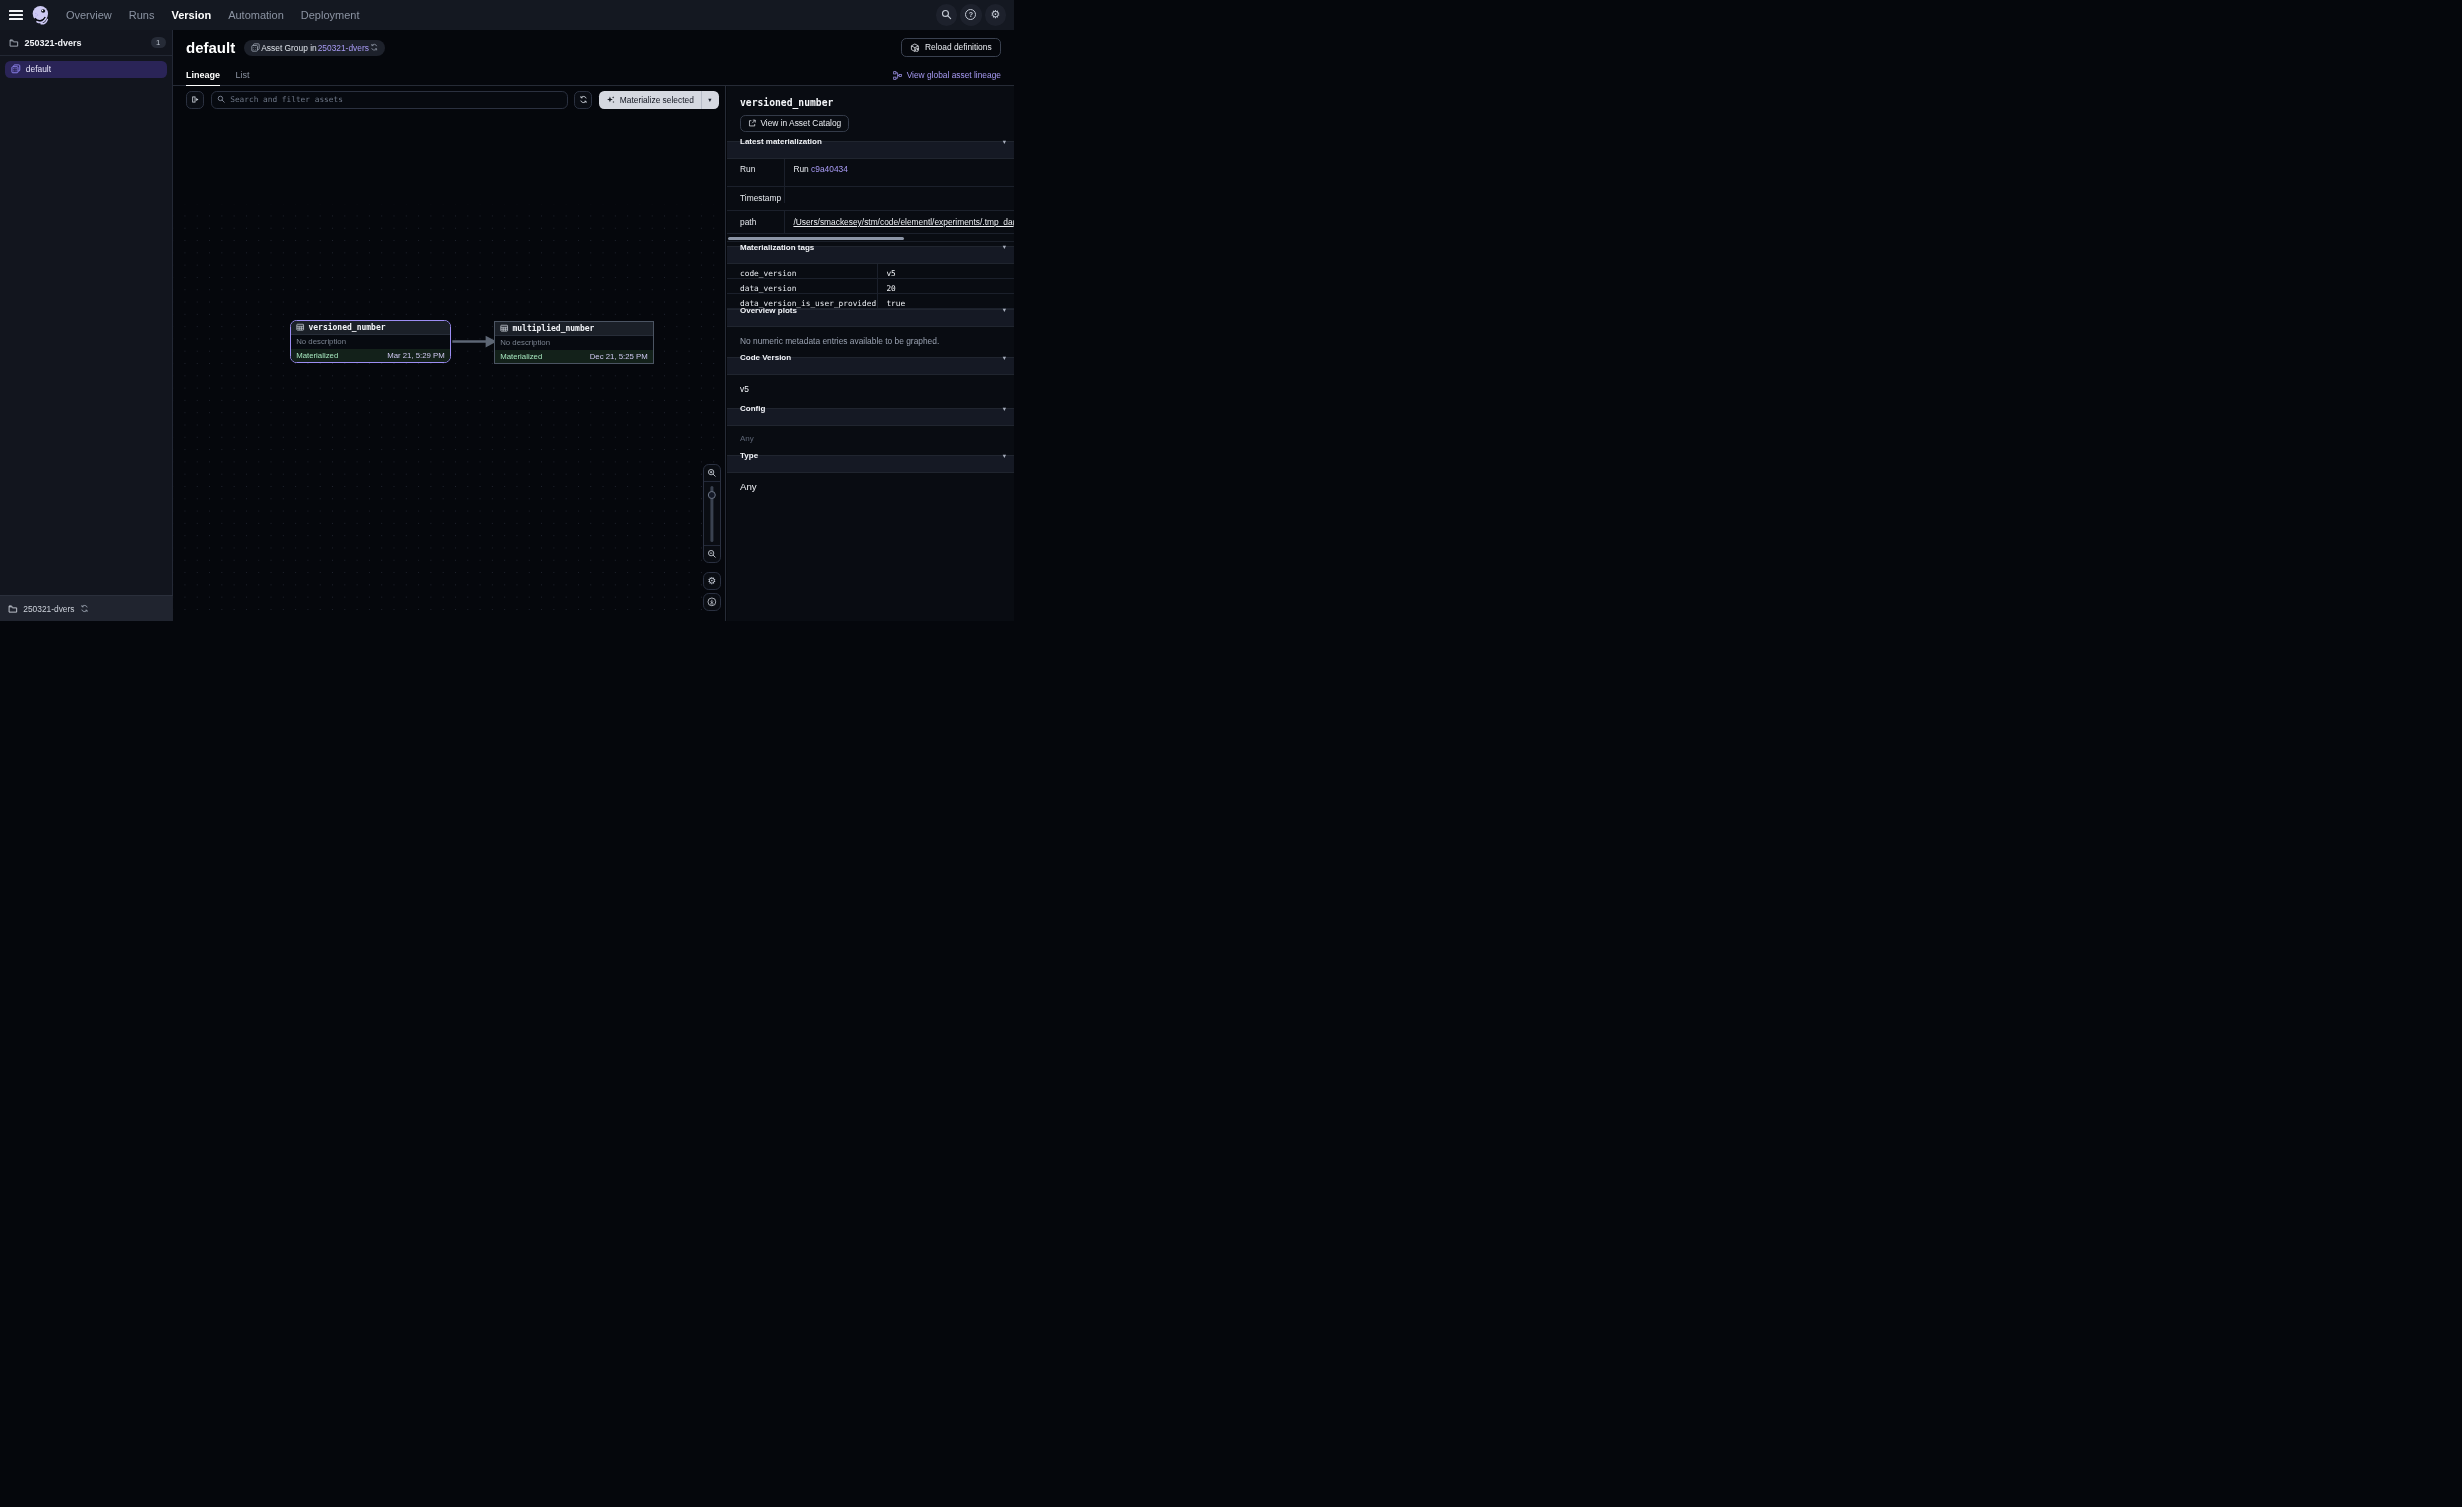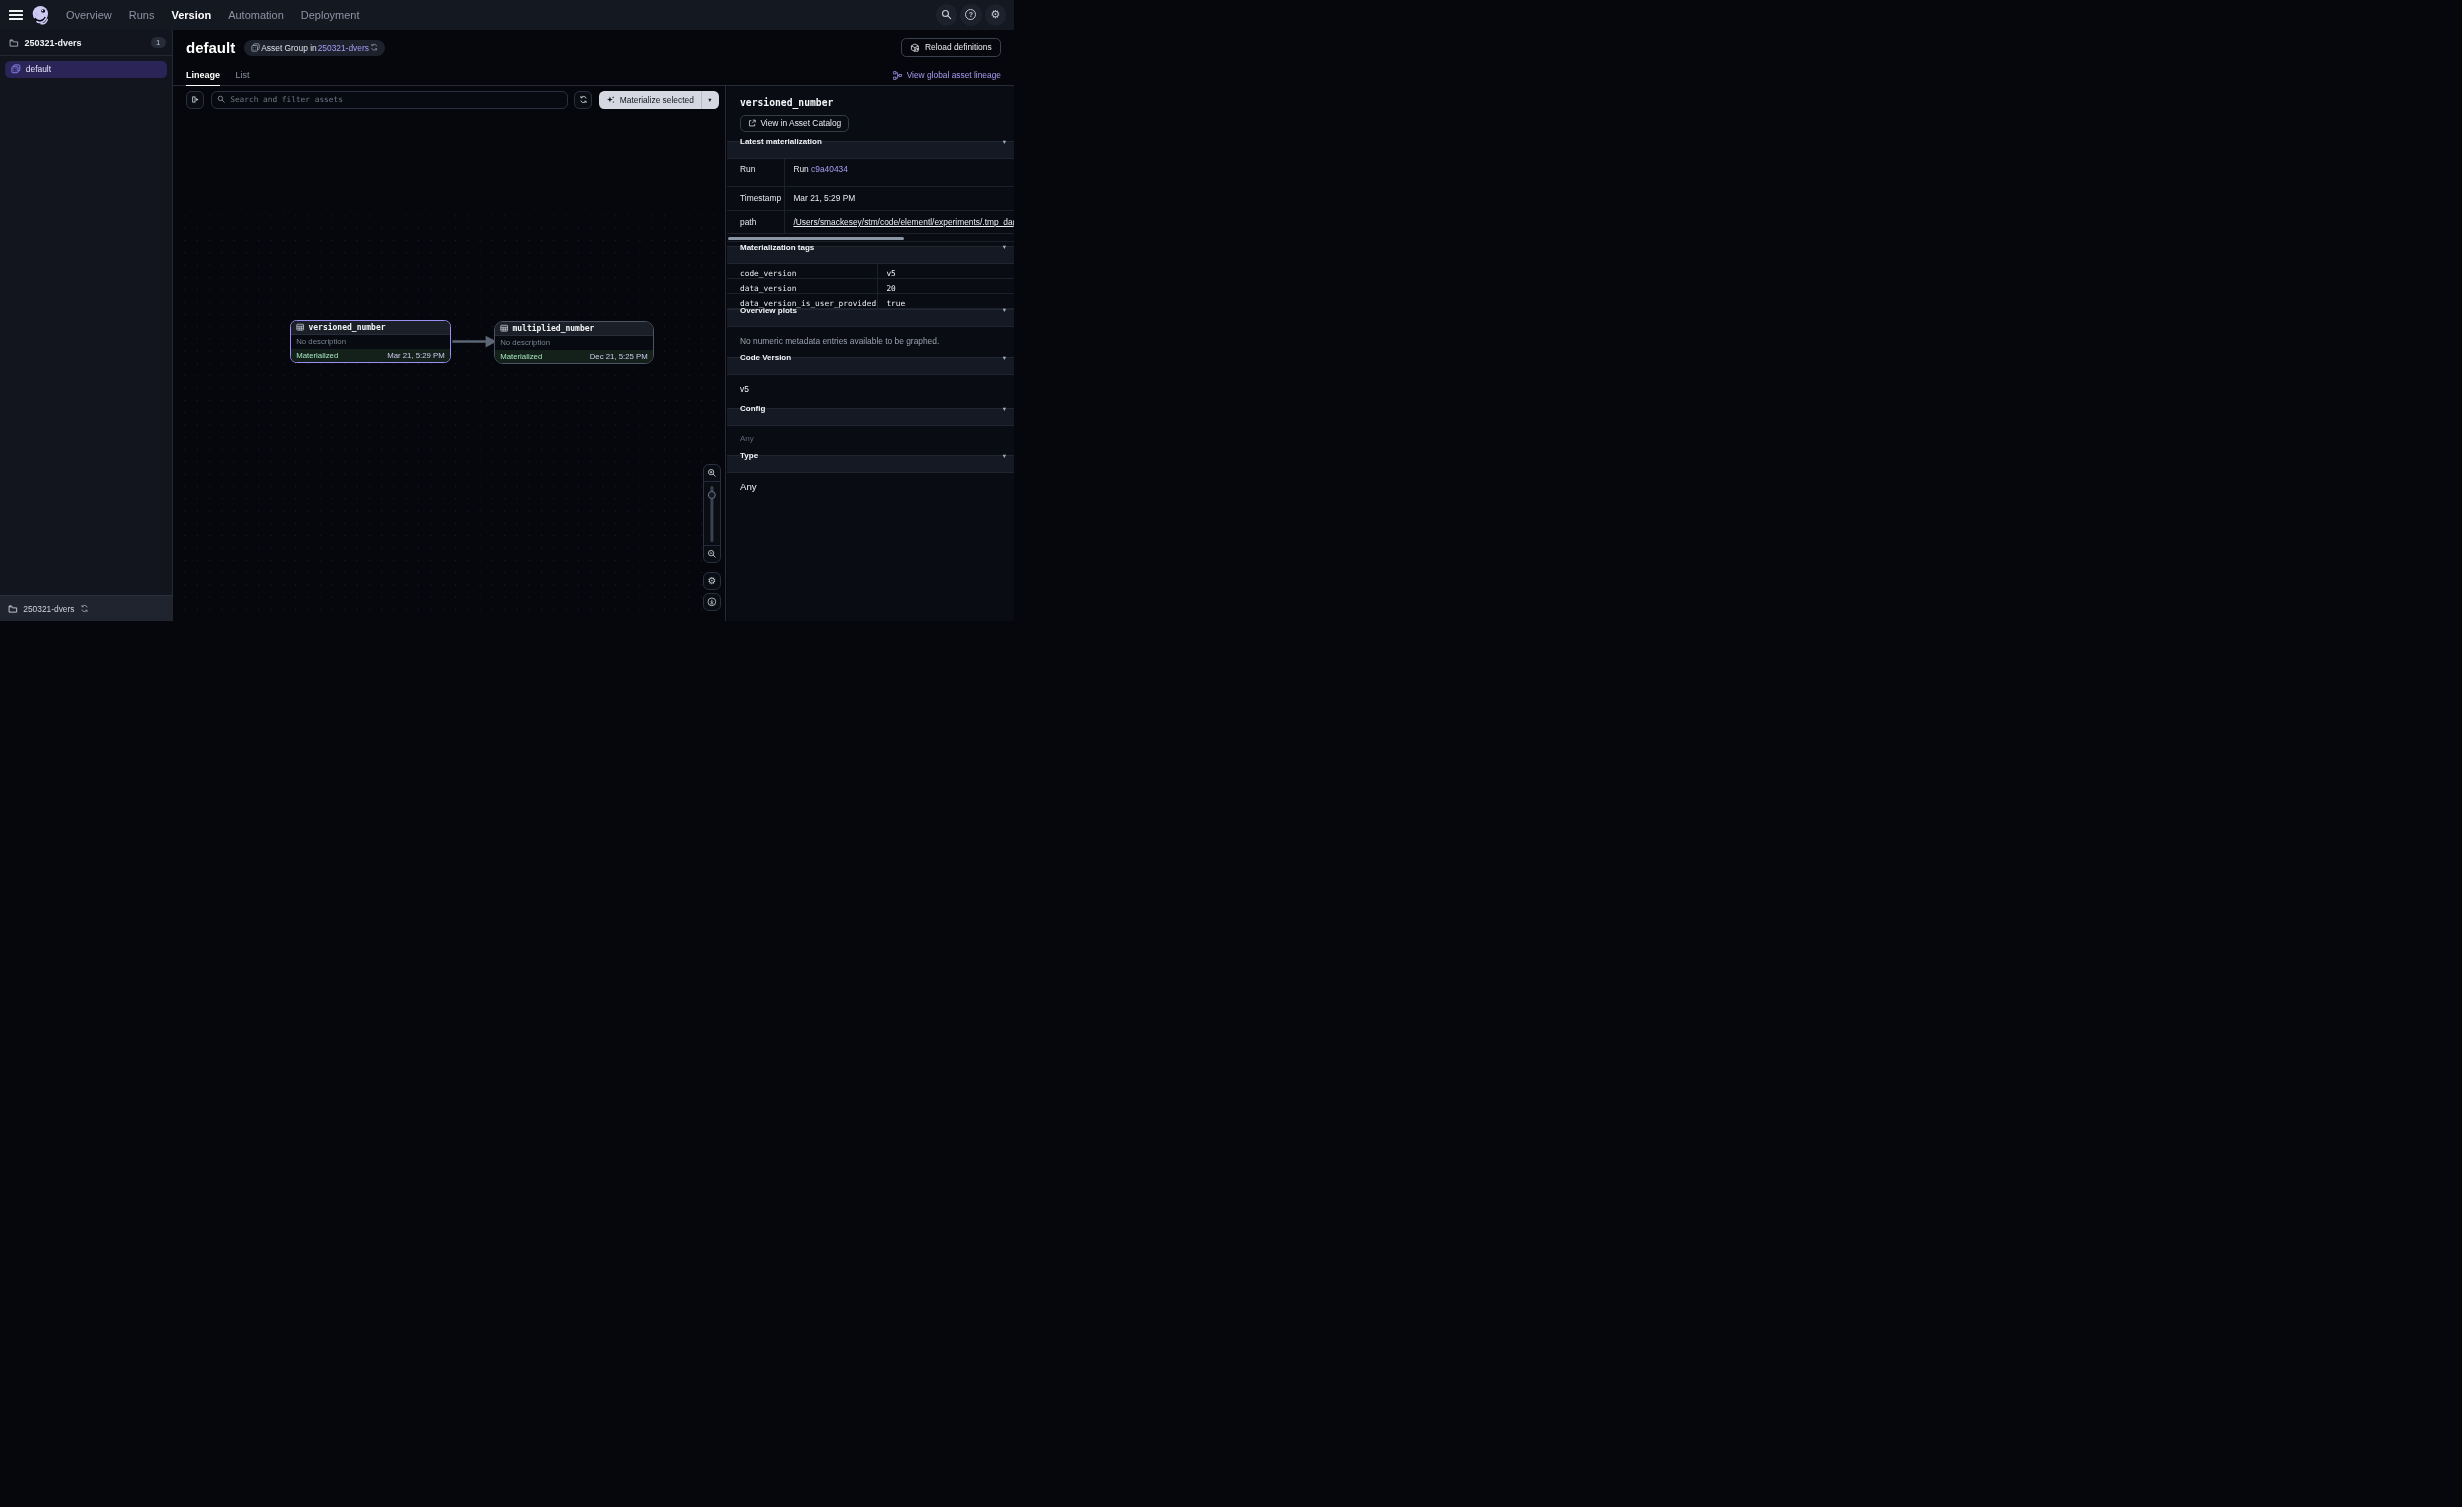--- a/index.html
+++ b/index.html
@@ -57,21 +57,21 @@
   .searchbox input { flex:1; background:transparent; border:none; outline:none; color:#c8cedb; font-family:"DejaVu Sans Mono", monospace; font-size:7.8px; }
   .searchbox input::placeholder { color:#6e7787; }
   .mat-btn { height:18px; background:#d5d8e0; border-radius:5.2px; display:flex; align-items:center; flex:none; cursor:pointer; }
   .mat-main { display:flex; align-items:center; gap:4.5px; padding:0 7.1px; color:#121520; font-size:8.4px; font-weight:500; }
   .mat-divider { width:0.6px; height:18px; background:#b7bcc8; }
   .mat-caret { width:17px; text-align:center; color:#1a1e2a; font-size:6.5px; cursor:pointer; }
 
   
   .node { position:absolute; width:161px; border-radius:6.5px; overflow:hidden; background:#070a10; cursor:pointer; }
   .node.selected { border:1.6px solid #9c8df2; }
-  .node.normal { border:1px solid #4b5462; border-radius:9px; }
+  .node.normal { border:1px solid #4b5462; border-radius:0; }
   .node-name { height:14.2px; background:#1b2028; border-bottom:0.6px solid #272d38; display:flex; align-items:center; gap:3.9px; padding:0 5.2px; }
   .node-name .nm { font-family:"DejaVu Sans Mono", monospace; font-size:8px; font-weight:700; color:#f2f4f8; }
   .node-desc { height:13.6px; display:flex; align-items:center; padding:0 5.2px; font-size:7.8px; color:#79828f; background:#070a10; }
   .node-foot { height:13.6px; background:#13211a; display:flex; align-items:center; padding:0 5.2px; font-size:7.8px; }
   .node-foot .status { color:#a5e6bd; }
   .node-foot .ts { margin-left:auto; color:#cfc8f1; }
 
   .edge { position:absolute; }
 
   
@@ -89,21 +89,21 @@
   .panel-title { font-family:"DejaVu Sans Mono", monospace; font-size:9.7px; font-weight:700; color:#f4f6f9; padding:11px 13px 6.5px 13px; }
   .catalog-btn { margin-left:13px; height:17px; border:0.6px solid #343b49; border-radius:5.2px; background:transparent; color:#e9ecf1; font-size:8.4px; display:inline-flex; align-items:center; gap:4.5px; padding:0 6.5px; cursor:pointer; }
   .sec-hdr { margin-top:9px; height:15px; background:#151924; border-top:0.6px solid #20252f; border-bottom:0.6px solid #20252f; display:flex; align-items:center; padding:0 9px 16px 13px; }
   .sec-hdr:first-of-type { margin-top:9.7px; }
   .sec-hdr .st { font-size:8px; font-weight:700; color:#f2f4f8; flex:1; }
   .sec-hdr .caret { color:#a9b0be; font-size:6.5px; cursor:pointer; }
   .kv-table { width:100%; }
   .kv-row { display:flex; border-bottom:0.6px solid #1b202b; }
   .kv-label { width:58px; flex:none; border-right:0.6px solid #1b202b; padding:5.8px 5.2px 0 13px; font-size:8.4px; color:#e6e9ee; }
   .kv-value { flex:1; padding:5.8px 0 0 8.4px; font-size:8.4px; color:#e6e9ee; overflow:hidden; white-space:nowrap; }
-  .r-run { height:28.5px; } .r-ts { height:24px; } .r-path { height:23px; }
+  .r-run { height:28.5px; } .r-ts { height:24px;flex-direction:column; } .r-path { height:23px; }
   .link { color:#a79af3; cursor:pointer; }
   .path-link { color:#eef0f4; text-decoration:underline; cursor:pointer; }
   .hscroll-zone { height:8.4px; border-bottom:0.6px solid #1a1f29; position:relative; }
   .hscroll-bar { position:absolute; left:1.3px; top:2.6px; width:176px; height:3.9px; border-radius:1.9px; background:#8c95a6; cursor:grab; }
   .tag-row { display:flex; border-bottom:0.6px solid #1b202b; height:15px; }
   .tag-key { width:151px; flex:none; border-right:0.6px solid #1b202b; padding:4.5px 5.2px 0 13px; font-family:"DejaVu Sans Mono", monospace; font-size:7.8px; color:#e6e9ee; }
   .tag-val { flex:1; padding:4.5px 0 0 8.4px; font-family:"DejaVu Sans Mono", monospace; font-size:7.8px; color:#f2f4f8; }
   .sec-body-dim { padding:8.4px 13px 11px 13px; font-size:8.4px; color:#99a1b0; }
   .sec-body-code { padding:9px 13px 14.2px 13px; font-size:8.4px; color:#f2f4f8; }
   .sec-body-faint { padding:7.8px 13px 12.3px 13px; font-size:8px; color:#5d6575; }

